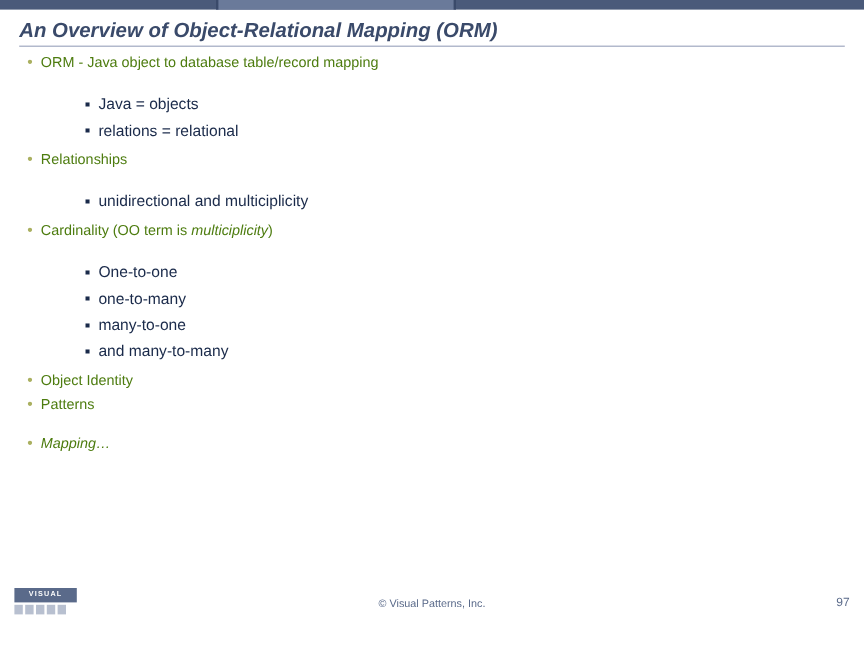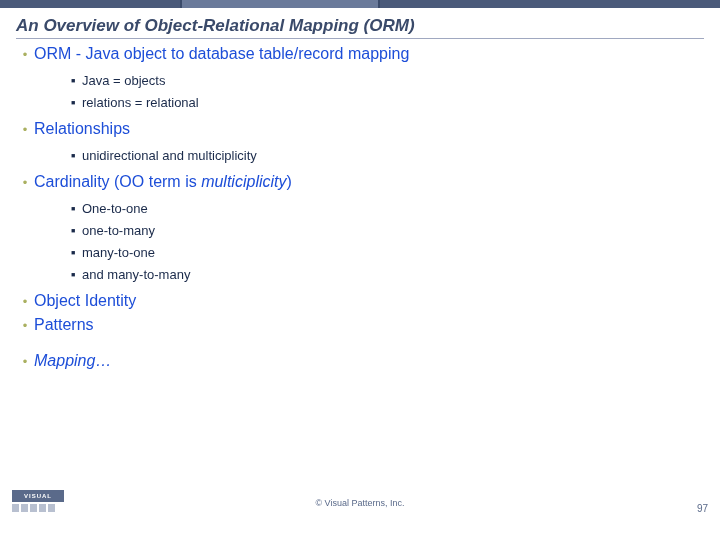--- a/index.html
+++ b/index.html
@@ -7,27 +7,27 @@
   .slide { width: 720px; height: 520px; position: relative; padding: 0; }
   .topbar { height: 8px; background: #4a5a7a; width: 100%; }
   .topbar-inner { height: 8px; width: 200px; background: #6a7a9a; margin-left: 180px; border-left: 2px solid #3a4a6a; border-right: 2px solid #3a4a6a; }
   .title { font-style: italic; font-weight: bold; color: #3a4a6a; font-size: 17px; padding: 8px 16px 2px 16px; }
   .title-underline { margin: 0 16px 6px 16px; height: 1px; background: #a0a8c0; }
   .content { padding: 0 16px 0 16px; }
   ul.lvl1 { list-style: none; }
   ul.lvl1 > li { margin-bottom: 6px; }
   ul.lvl1 > li > .row { display: flex; align-items: baseline; }
   .dot { color: #aab060; font-size: 13px; width: 18px; flex: 0 0 18px; text-align: center; line-height: 1; }
-  .lvl1-text { font-size: 16px; color: #1d4ed8; }
-  ul.lvl2 { list-style: none; margin: 10px 0 10px 48px; }
+  .lvl1-text { font-size: 12px; color: #4d7c0f; }
+  ul.lvl2 { list-style: none; margin: 20px 0 10px 48px; }
   ul.lvl2 > li { display: flex; align-items: baseline; margin: 7px 0; }
   .sq { color: #1a2a4a; font-size: 7px; width: 18px; flex: 0 0 18px; text-align: center; line-height: 1; position: relative; top: -2px; }
   .lvl2-text { font-size: 13px; color: #1a2a4a; }
   .italic { font-style: italic; text-align: center; }
-  .footer { position: absolute; bottom: 6px; left: 0; right: 0; display: flex; align-items: flex-end; justify-content: space-between; padding: 0 12px 0 12px; }
+  .footer { position: absolute; bottom: 6px; left: 0; right: 0; display: flex; align-items: center; justify-content: space-between; padding: 0 12px 0 12px; }
   .logo { width: 52px; height: 24px; }
   .logo .bar { background: #5a6a8a; height: 12px; display: flex; align-items: center; justify-content: center; }
   .logo .bar span { color: #fff; font-size: 6px; letter-spacing: 1px; font-weight: bold; }
   .logo .under { height: 10px; display: flex; gap: 2px; padding-top: 2px; }
   .logo .under div { width: 7px; height: 8px; background: #b8c0d0; }
   .copy { font-size: 9px; color: #5a6a8a; position: absolute; left: 50%; transform: translateX(-50%); bottom: 6px; }
   .pagenum { font-size: 10px; color: #5a6a8a; }
 </style>
 </head>
 <body>

